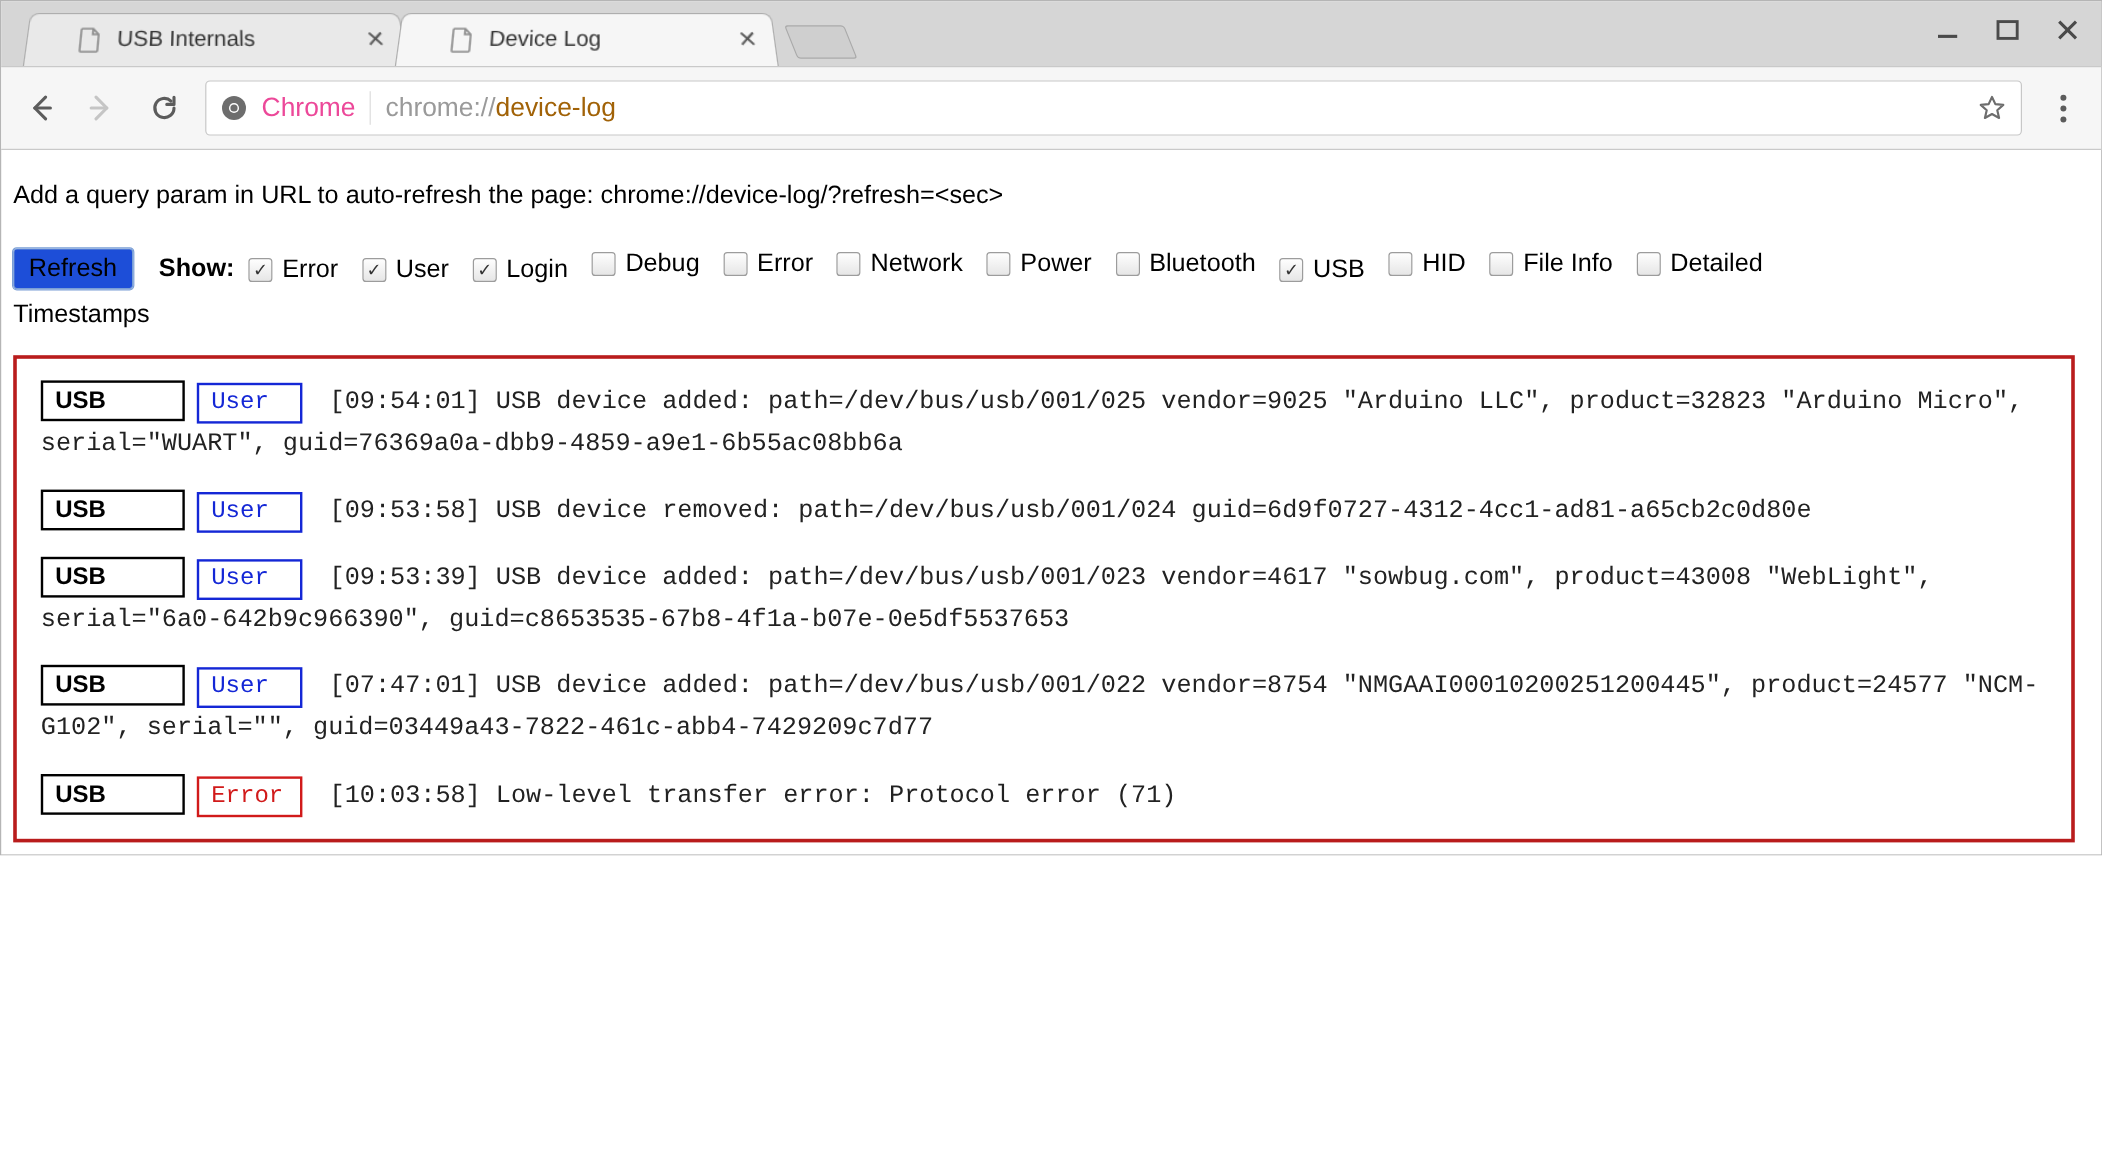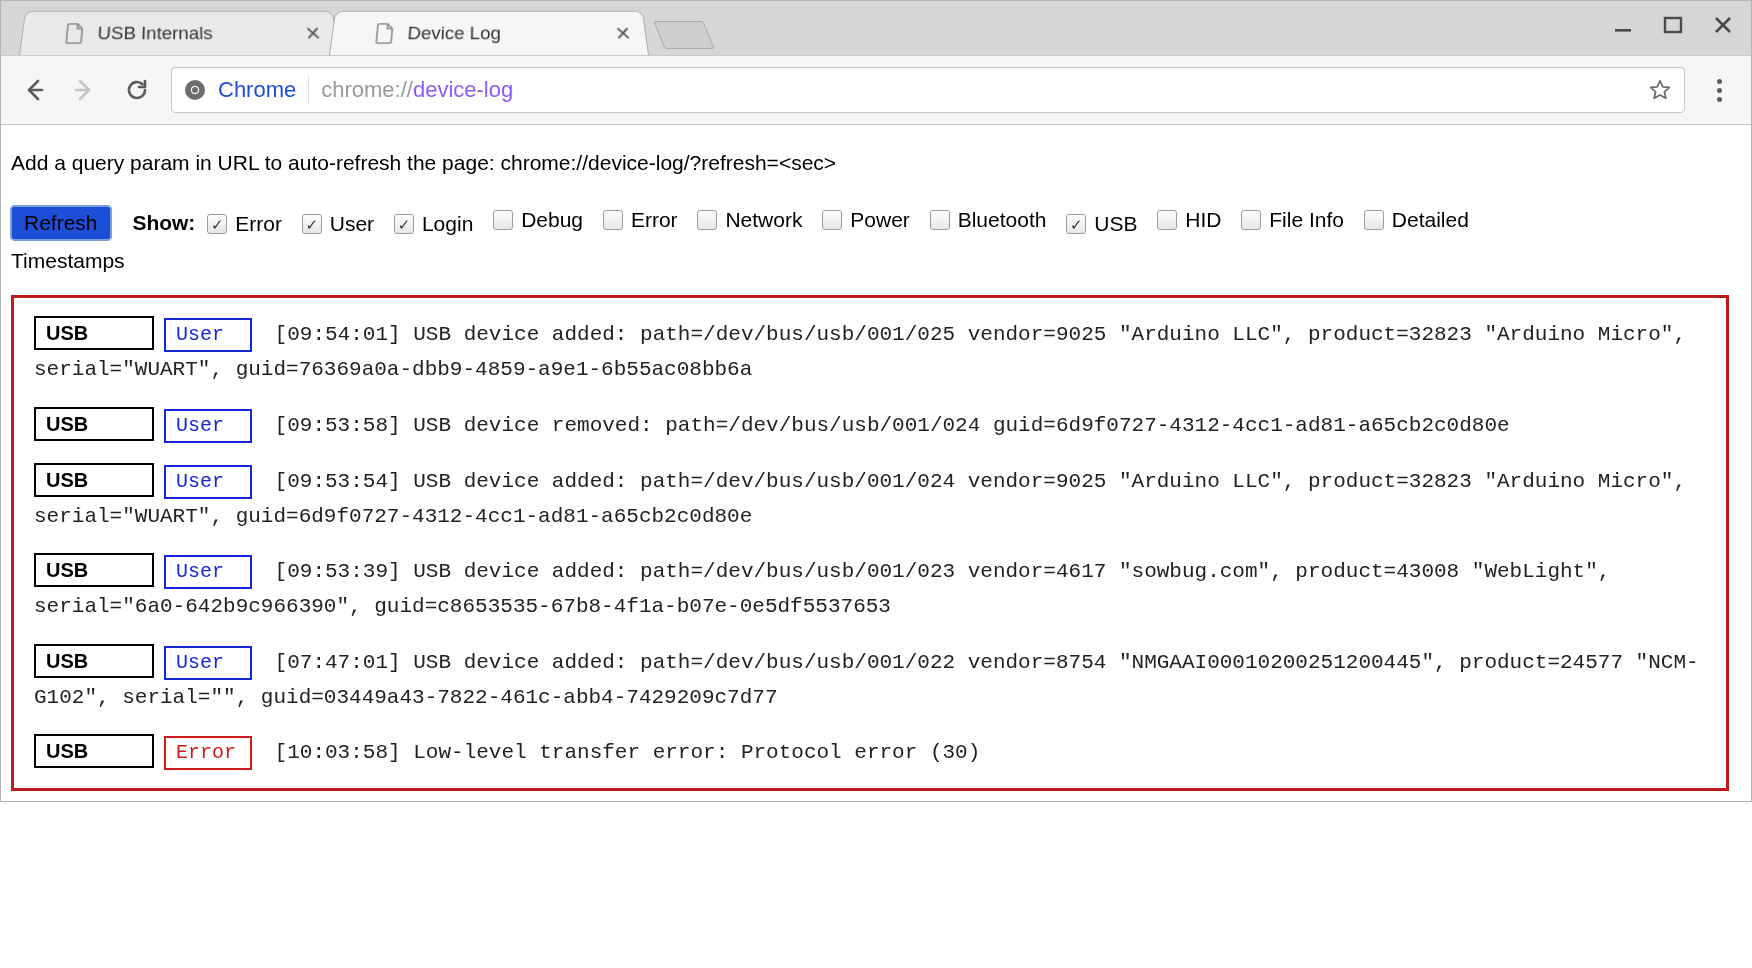--- a/index.html
+++ b/index.html
@@ -109,24 +109,24 @@
     background: #fff;
     border: 1px solid #c7c7c7;
     border-radius: 4px;
     display: flex;
     align-items: center;
     padding: 0 12px;
     gap: 12px;
     font-size: 22px;
   }
   .omnibox .chrome-icon { display: inline-flex; }
-  .omnibox .scheme-label { color: #1d4ed8; }
+  .omnibox .scheme-label { color: #ec4899; }
   .omnibox .divider { width:1px; height:28px; background:#ddd; }
   .omnibox .url { color: #9a9a9a; }
-  .omnibox .url .path { color: #8b5cf6; }
+  .omnibox .url .path { color: #a16207; }
   .omnibox .star {
     margin-left: auto;
     color: #6d6d6d;
     cursor: pointer;
   }
   .menu-dots {
     width: 36px;
     display: inline-flex;
     flex-direction: column;
     align-items: center;
@@ -343,20 +343,19 @@
           </label> <label class="chk">
             <span class="box"></span>
             <span>Detailed</span>
           </label> </span>
       <span class="timestamps-label">Timestamps</span>
     </div>
 
     <div class="log-box" id="log-box">
         <div class="entry"><span class="tag cat-usb">USB</span><span class="tag lvl-user">User</span><span class="msg"> [09:54:01] USB device added: path=/dev/bus/usb/001/025 vendor=9025 "Arduino LLC", product=32823 "Arduino Micro", serial="WUART", guid=76369a0a-dbb9-4859-a9e1-6b55ac08bb6a</span></div>
         <div class="entry"><span class="tag cat-usb">USB</span><span class="tag lvl-user">User</span><span class="msg"> [09:53:58] USB device removed: path=/dev/bus/usb/001/024 guid=6d9f0727-4312-4cc1-ad81-a65cb2c0d80e</span></div>
-        <div class="entry"><span class="tag cat-usb">USB</span><span class="tag lvl-user">User</span><span class="msg"> [09:53:54] USB device added: path=/dev/bus/usb/001/024 vendor=9025 "Arduino LLC", product=32823 "Arduino Micro", serial="WUART", guid=6d9f0727-4312-4cc1-ad81-a65cb2c0d80e</span></div>
         <div class="entry"><span class="tag cat-usb">USB</span><span class="tag lvl-user">User</span><span class="msg"> [09:53:39] USB device added: path=/dev/bus/usb/001/023 vendor=4617 "sowbug.com", product=43008 "WebLight", serial="6a0-642b9c966390", guid=c8653535-67b8-4f1a-b07e-0e5df5537653</span></div>
         <div class="entry"><span class="tag cat-usb">USB</span><span class="tag lvl-user">User</span><span class="msg"> [07:47:01] USB device added: path=/dev/bus/usb/001/022 vendor=8754 "NMGAAI00010200251200445", product=24577 "NCM-G102", serial="", guid=03449a43-7822-461c-abb4-7429209c7d77</span></div>
-        <div class="entry"><span class="tag cat-usb">USB</span><span class="tag lvl-error">Error</span><span class="msg"> [10:03:58] Low-level transfer error: Protocol error (30)</span></div>
+        <div class="entry"><span class="tag cat-usb">USB</span><span class="tag lvl-error">Error</span><span class="msg"> [10:03:58] Low-level transfer error: Protocol error (71)</span></div>
       </div>
 
   </div>
 </div>
 
 </body></html>

